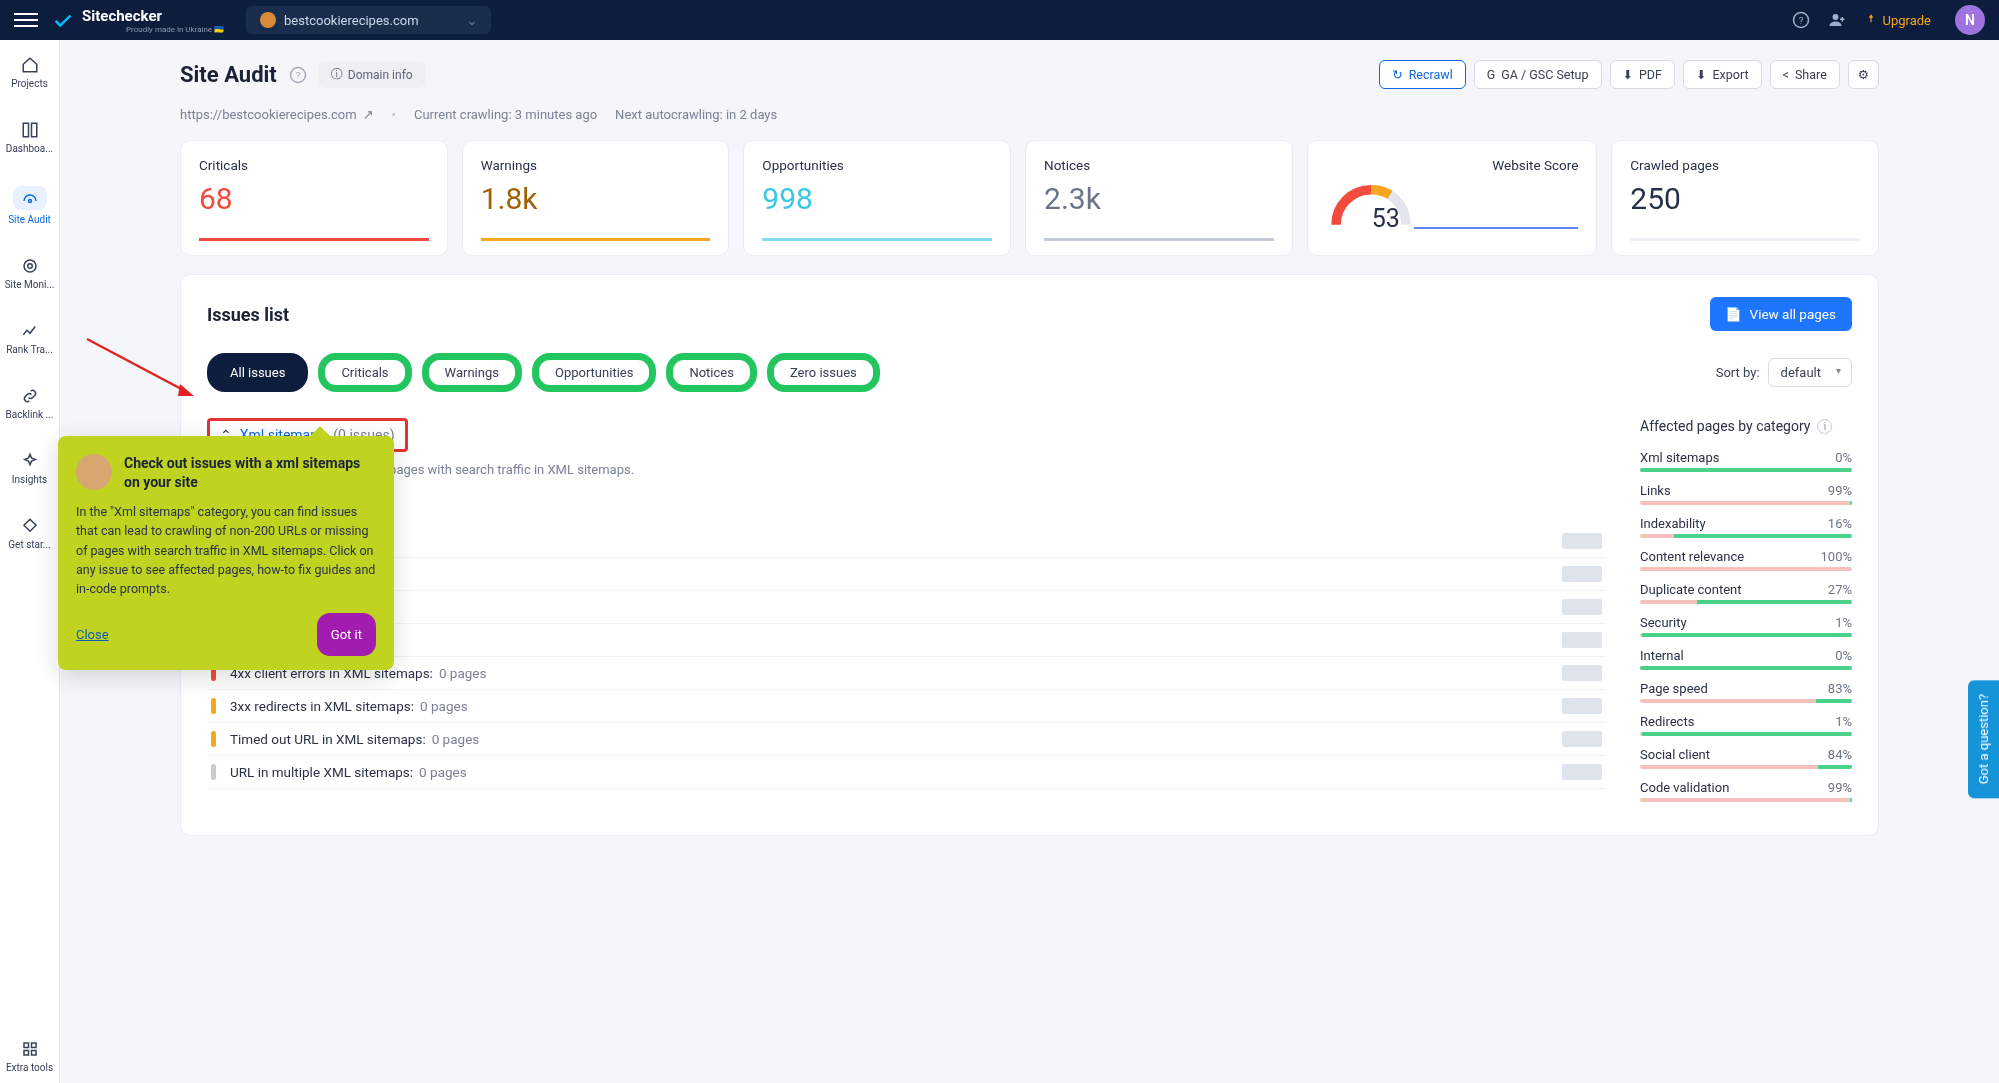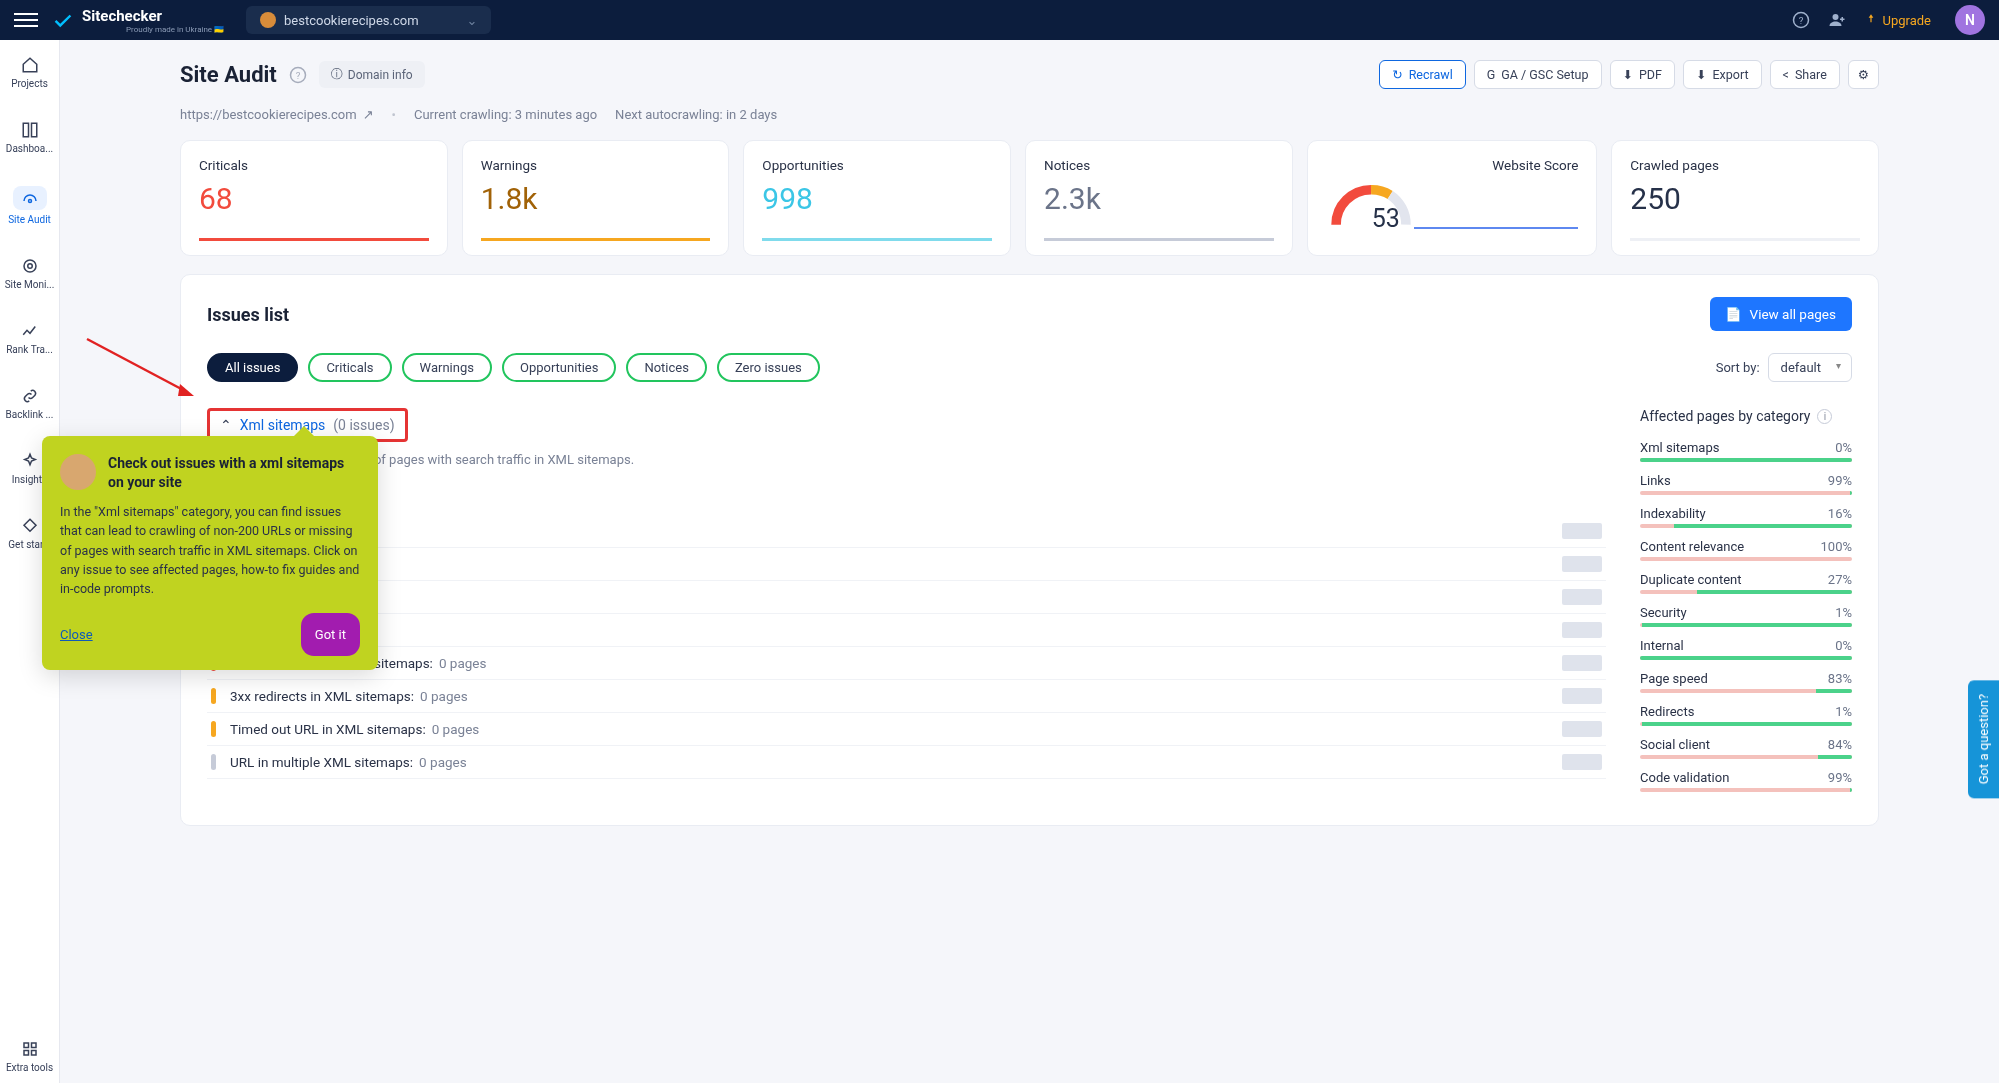--- a/index.html
+++ b/index.html
@@ -64,21 +64,21 @@
 .score-num { font-size: 25px; color: #263149; position: relative; top: 4px; }
 .mini-graph { flex: 1; height: 32px; border-bottom: 2px solid #5e88f0; }
 
 
 .issues-panel { background: #fff; border: 1px solid #e9ecf3; border-radius: 10px; margin-top: 18px; padding: 22px 26px; }
 .issues-top { display: flex; align-items: center; }
 .issues-title { font-size: 18px; font-weight: 700; color: #1a2235; }
 .view-all-btn { margin-left: auto; background: #1e76ff; color: #fff; border: none; border-radius: 6px; padding: 9px 16px; font-size: 13.5px; display: flex; align-items: center; gap: 7px; cursor: pointer; }
 
 .filter-row { display: flex; align-items: center; margin-top: 22px; gap: 10px; }
-.chip { border: 2px solid #22c55e; background: #fff; border-radius: 18px; padding: 5px 16px; font-size: 13px; color: #384158; cursor: pointer; }
+.chip { border: 7px solid #22c55e; background: #fff; border-radius: 18px; padding: 5px 16px; font-size: 13px; color: #384158; cursor: pointer; }
 .chip.active { background: #0c1d3d; color: #fff; border-color: #0c1d3d; }
 .sort-area { margin-left: auto; display: flex; align-items: center; gap: 8px; font-size: 13px; color: #384158; }
 .sort-select { border: 1px solid #d6dbe6; border-radius: 6px; padding: 6px 30px 6px 12px; font-size: 13px; background: #fff; cursor: pointer; position: relative; }
 .sort-select::after { content: '▾'; position: absolute; right: 10px; color: #888; font-size: 10px; }
 
 .issues-body { display: flex; gap: 34px; margin-top: 26px; }
 .issues-left { flex: 1; }
 .xml-header-box { border: 3px solid #e53434; border-radius: 4px; padding: 6px 10px; display: inline-flex; align-items: center; gap: 8px; font-size: 14px; color: #0e67e0; cursor: pointer; position: relative; }
 .xml-header-box .issue-count { color: #7a8296; }
 .xml-desc { font-size: 13px; color: #7a8296; margin-top: 10px; padding-left: 4px; }
@@ -96,21 +96,21 @@
 
 .issues-right { width: 212px; }
 .affected-title { font-size: 14px; color: #2a3247; display: flex; align-items: center; gap: 7px; margin-bottom: 16px; }
 .info-circ { width: 15px; height: 15px; border: 1px solid #c6cbd8; border-radius: 50%; display: inline-flex; align-items: center; justify-content: center; font-size: 10px; color: #8a90a0; }
 .cat-row { display: flex; justify-content: space-between; font-size: 13px; color: #2a3247; margin-bottom: 3px; }
 .cat-pct { color: #6b7489; }
 .cat-bar { height: 4px; border-radius: 2px; background: #f4c1bc; margin-bottom: 11px; position: relative; overflow: hidden; }
 .cat-bar .fill { position: absolute; right: 0; top: 0; bottom: 0; background: #4bd28a; }
 
 
-.tooltip-pop { position: fixed; top: 436px; left: 42px; width: 336px; background: #c0d320; border-radius: 8px; padding: 18px 18px 14px; box-shadow: 0 6px 24px rgba(0,0,0,0.15); z-index: 50; }
+.tooltip-pop { position: fixed; top: 436px; left: 58px; width: 336px; background: #c0d320; border-radius: 8px; padding: 18px 18px 14px; box-shadow: 0 6px 24px rgba(0,0,0,0.15); z-index: 50; }
 .tooltip-pop::before { content: ''; position: absolute; top: -10px; left: 252px; border: 10px solid transparent; border-bottom-color: #c0d320; border-top: none; }
 .tooltip-head { display: flex; gap: 12px; margin-bottom: 10px; }
 .tooltip-avatar { width: 36px; height: 36px; border-radius: 50%; background: #d8a76f; flex-shrink: 0; }
 .tooltip-title { font-size: 14px; font-weight: 700; color: #1a2235; line-height: 1.35; }
 .tooltip-body { font-size: 12.5px; color: #2a3247; line-height: 1.55; }
 .tooltip-actions { display: flex; justify-content: space-between; align-items: center; margin-top: 14px; }
 .tooltip-close { color: #0e5bb8; font-size: 13px; text-decoration: underline; cursor: pointer; }
 .tooltip-gotit { background: #a21caf; color: #fff; border: none; border-radius: 13px; padding: 14px 14px; font-size: 13px; cursor: pointer; }
 
 

